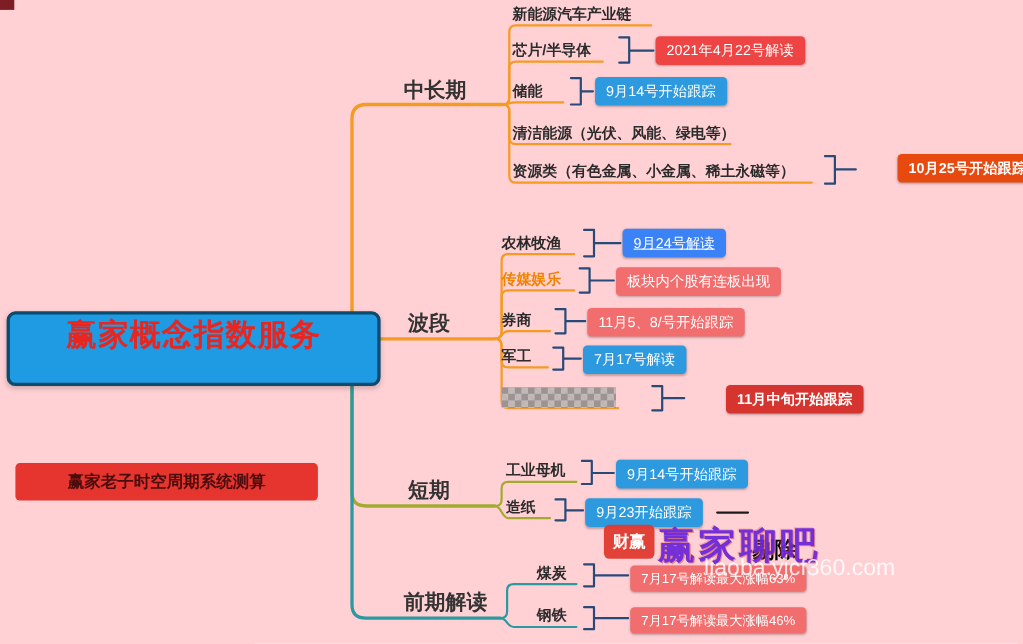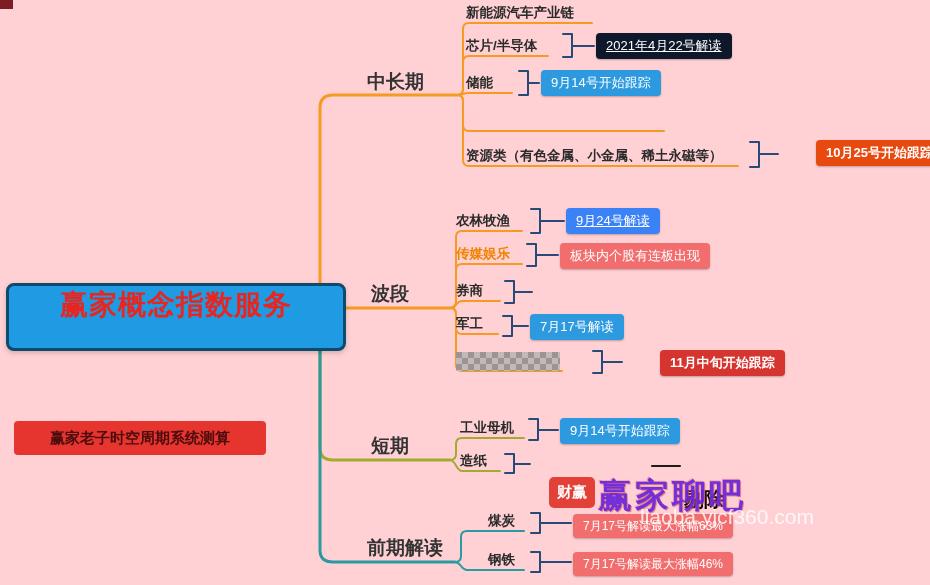--- a/index.html
+++ b/index.html
@@ -4,21 +4,21 @@
 <style>
   * { margin:0; padding:0; box-sizing:border-box; }
   body { font-family:"Liberation Sans","DejaVu Sans",sans-serif; }
   #canvas { position:relative; width:930px; height:585px; background:#ffd1d5; overflow:hidden; }
   .abs { position:absolute; }
   svg.lines { position:absolute; left:0; top:0; z-index:1; }
   .corner { left:0; top:0; width:13px; height:9px; background:#7c1e24; z-index:3; }
   .root-node { left:6px; top:283px; width:340px; height:68px; border:3px solid #0c4a6e; border-radius:8px;
     display:flex; align-items:flex-start; justify-content:center; z-index:2; box-shadow:0 2px 5px rgba(0,0,0,.18); }
   .root-node span { font-size:28px; font-weight:bold; letter-spacing:1px; }
-  .note { left:14px; top:421px; width:252px; height:34px; border-radius:4px;
+  .note { left:14px; top:421px; width:275px; height:34px; border-radius:4px;
     display:flex; align-items:center; justify-content:center; z-index:2; }
   .note span { font-size:15px; font-weight:bold; color:#4a0c0c; }
   .branch-label { font-size:19px; font-weight:bold; color:#333; z-index:2; white-space:nowrap; }
   .item-label { font-size:13.5px; font-weight:600; color:#2b2b2b; z-index:2; white-space:nowrap; }
   .tag { height:26px; line-height:26px; padding:0 10px; border-radius:4px; color:#fff; font-size:13px;
     z-index:2; white-space:nowrap; box-shadow:0 1px 2px rgba(0,0,0,.25); }
   .tag.bold { font-weight:bold;margin-left:36px; }
   .tag.small { height:24px; line-height:24px; font-size:12px; }
   .mosaic { width:104px; height:19px; z-index:2;
     background-image:
@@ -111,44 +111,47 @@
   </div>
 
   <div class="abs branch-label" style="left:367px;top:69px">中长期</div>
   <div class="abs branch-label" style="left:371px;top:281px">波段</div>
   <div class="abs branch-label" style="left:371px;top:433px">短期</div>
   <div class="abs branch-label" style="left:367px;top:535px">前期解读</div>
 
   <div class="abs item-label" style="left:466px;top:4px">新能源汽车产业链</div>
   <div class="abs item-label" style="left:466px;top:37px">芯片/半导体</div>
   <div class="abs item-label" style="left:466px;top:74px">储能</div>
+  <div class="abs item-label" style="left:466px;top:112px">清洁能源（光伏、风能、绿电等）</div>
   <div class="abs item-label" style="left:466px;top:147px">资源类（有色金属、小金属、稀土永磁等）</div>
 
   <div class="abs item-label" style="left:456px;top:212px">农林牧渔</div>
   <div class="abs item-label" style="left: 456px; top: 245px; color: rgb(240, 131, 0);">传媒娱乐</div>
   <div class="abs item-label" style="left:456px;top:282px">券商</div>
   <div class="abs item-label" style="left:456px;top:315px">军工</div>
   <div class="abs mosaic" style="left:456px;top:352px"></div>
 
   <div class="abs item-label" style="left:460px;top:419px">工业母机</div>
   <div class="abs item-label" style="left:460px;top:452px">造纸</div>
 
   <div class="abs item-label" style="left:488px;top:512px">煤炭</div>
   <div class="abs item-label" style="left:488px;top:551px">钢铁</div>
 
-  <div class="abs tag" style="left: 596px; top: 33px; background: #0f172a; text-decoration: underline;">2021年4月22号解读</div>
+  <div class="abs tag" style="left: 596px; top: 33px; background: #ef4444;">2021年4月22号解读</div>
   <div class="abs tag" style="left: 541px; top: 70px; background: rgb(45, 154, 224);">9月14号开始跟踪</div>
   <div class="abs tag bold" style="left: 780px; top: 140px; background: rgb(232, 73, 15);">10月25号开始跟踪</div>
 
   <div class="abs tag" style="left: 566px; top: 208px; background: #3b82f6; text-decoration: underline;">9月24号解读</div>
   <div class="abs tag" style="left: 560px; top: 243px; background: rgb(242, 109, 109);">板块内个股有连板出现</div>
+  <div class="abs tag" style="left: 534px; top: 280px; background: rgb(242, 109, 109);">11月5、8/号开始跟踪</div>
   <div class="abs tag" style="left: 530px; top: 314px; background: rgb(45, 154, 224);">7月17号解读</div>
   <div class="abs tag bold" style="left: 624px; top: 350px; background: rgb(214, 52, 46);">11月中旬开始跟踪</div>
 
   <div class="abs tag" style="left: 560px; top: 418px; background: rgb(45, 154, 224);">9月14号开始跟踪</div>
+  <div class="abs tag" style="left: 532px; top: 453px; background: rgb(45, 154, 224);">9月23开始跟踪</div>
   <div class="abs removed" style="left:684px;top:456px">剔除</div>
 
   <div class="abs tag small" style="left: 573px; top: 514px; background: rgb(242, 109, 109);">7月17号解读最大涨幅63%</div>
   <div class="abs tag small" style="left: 573px; top: 552px; background: rgb(242, 109, 109);">7月17号解读最大涨幅46%</div>
 
   <div class="abs wm-logo">财赢</div>
   <div class="abs wm-title">赢家聊吧</div>
   <div class="abs wm-url">liaoba.yjcf360.com</div>
 
 </div>

